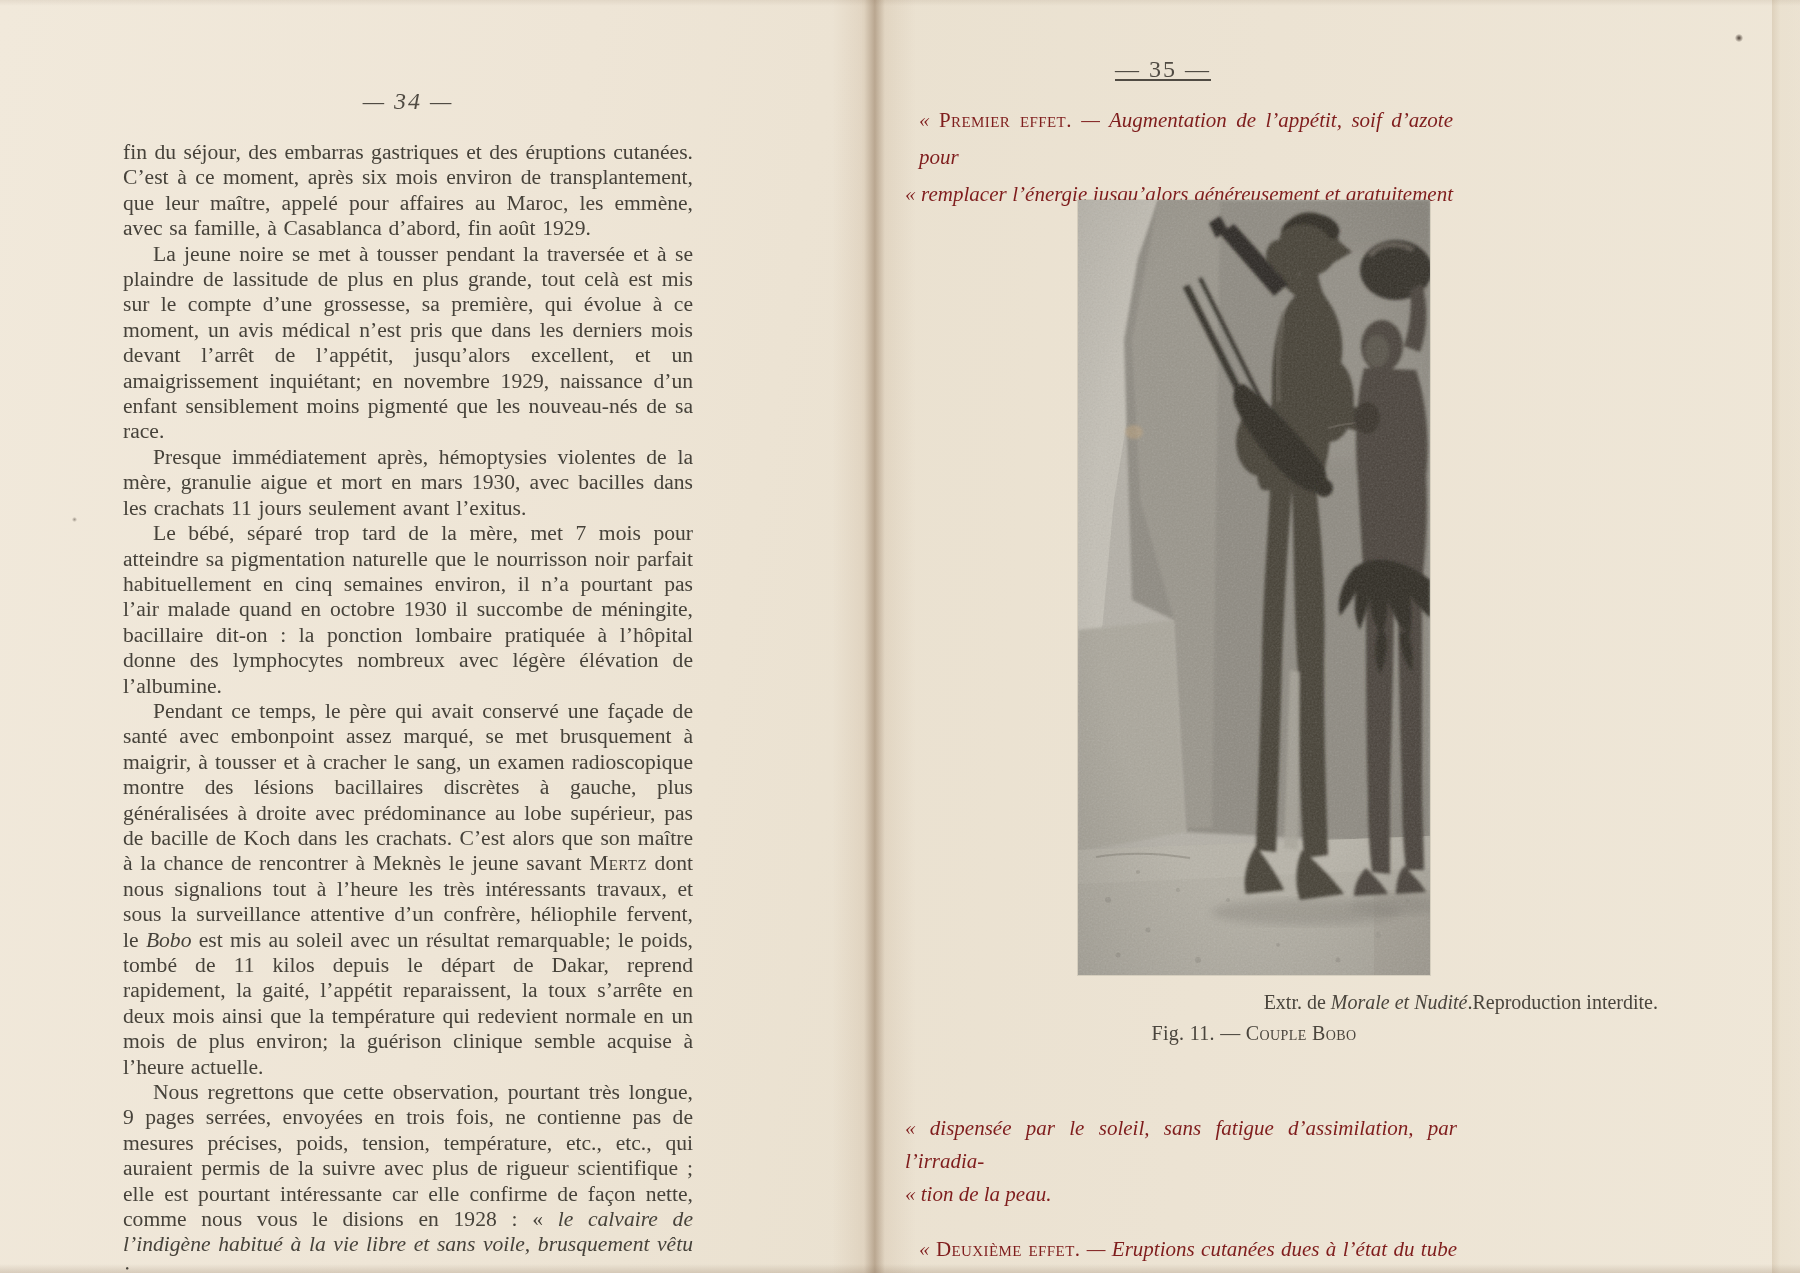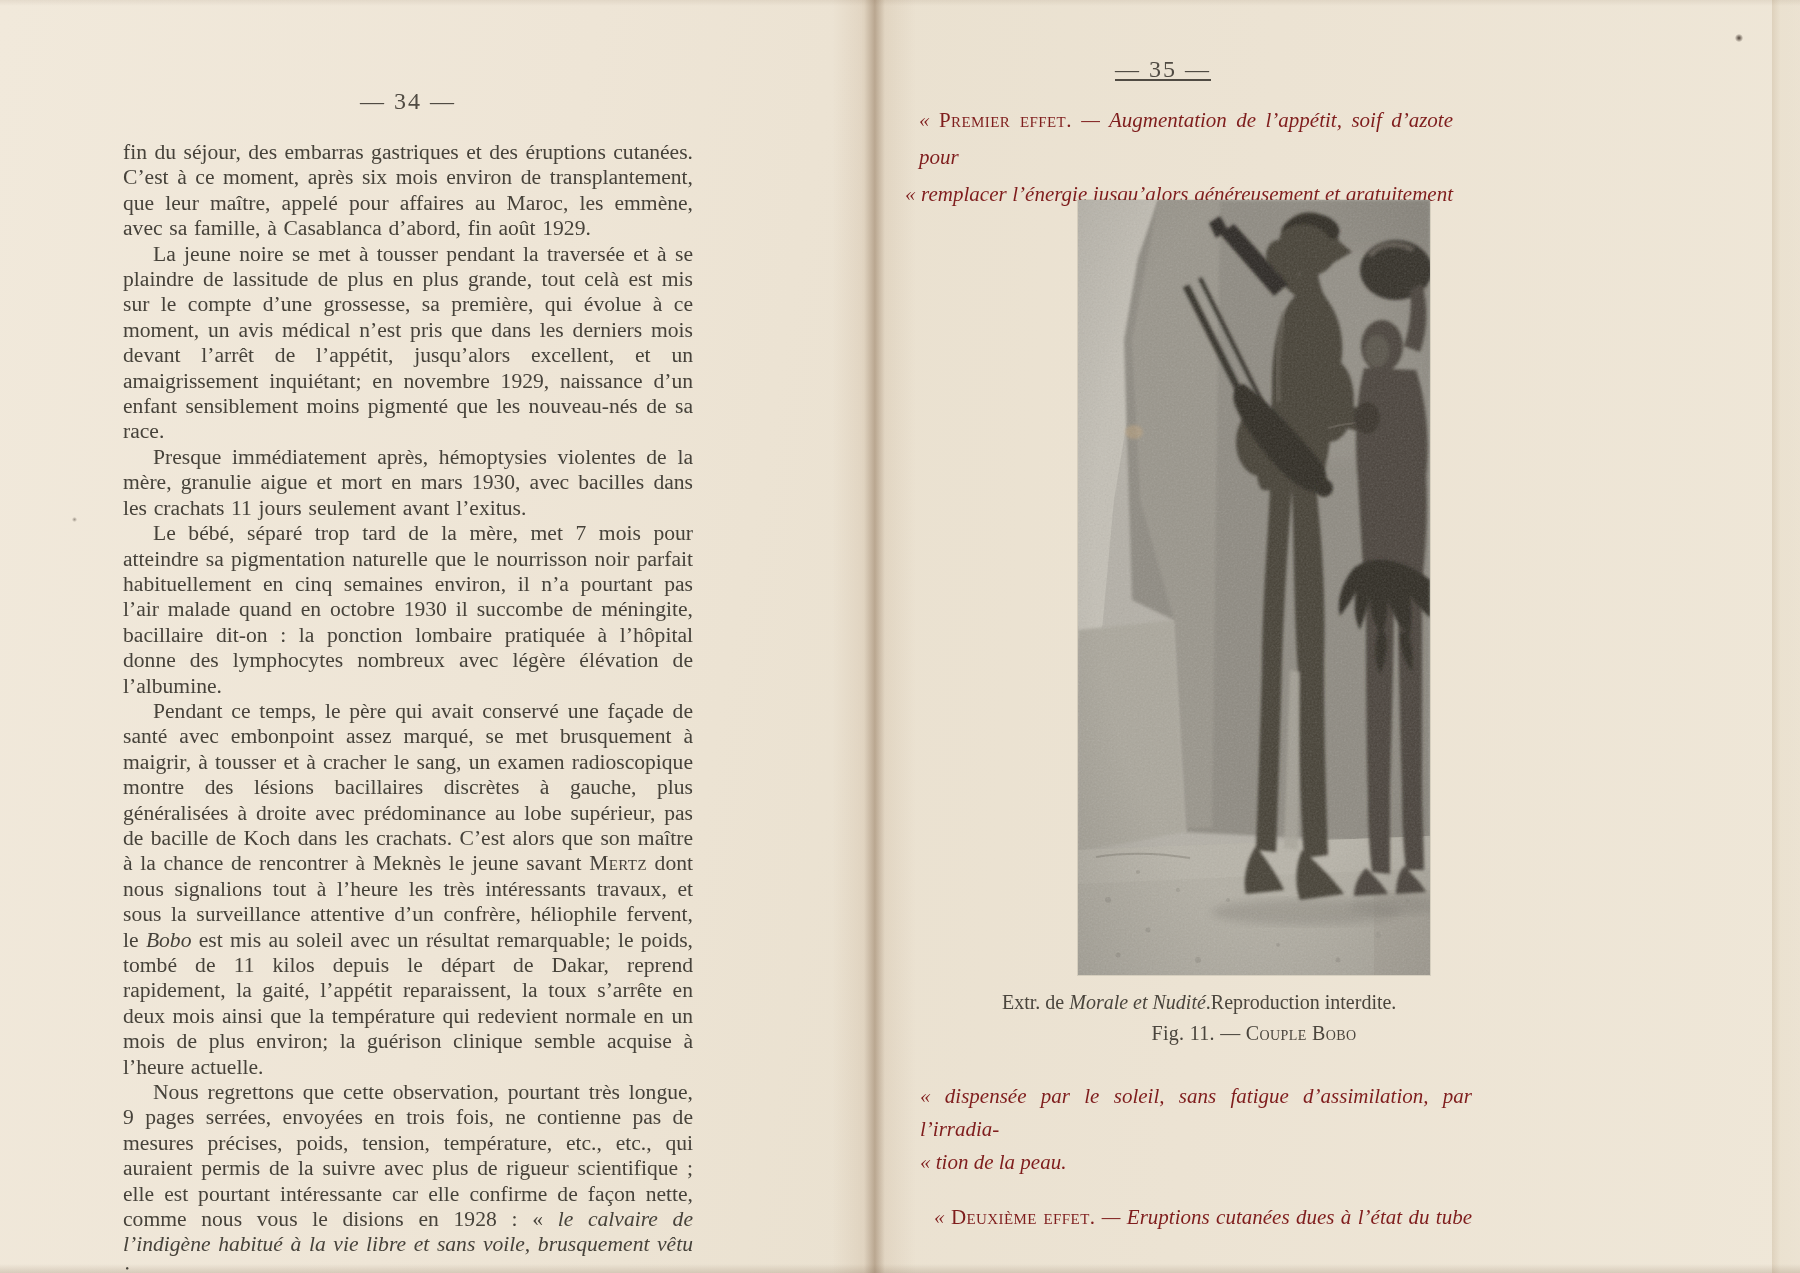--- a/index.html
+++ b/index.html
@@ -17,47 +17,47 @@
   .edge-right{position:absolute;top:0;left:1772px;width:28px;height:1273px;
     background:linear-gradient(90deg,rgba(180,155,120,.28) 0%,rgba(230,220,200,.5) 30%,rgba(226,214,194,.25) 100%);}
   .edge-bottom{position:absolute;left:0;bottom:0;width:100%;height:9px;
     background:linear-gradient(0deg,rgba(120,95,70,.20),rgba(120,95,70,0));}
   .edge-top{position:absolute;left:0;top:0;width:100%;height:6px;
     background:linear-gradient(180deg,rgba(120,95,70,.10),rgba(120,95,70,0));}
   .speck{position:absolute;border-radius:50%;}
 
   
   .pageno{position:absolute;font-size:24px;letter-spacing:2px;text-align:center;color:#504b43;}
-  .pageno-34{left:123px;top:88px;width:570px;}
+  .pageno-34{left:123px;top:88px;width:570px;font-style:italic;}
   .pageno-35{left:905px;top:56px;width:516px;text-decoration:underline;}
 
   
   .block34{position:absolute;left:123px;top:140px;width:570px;
     font-size:21.6px;line-height:25.4px;text-align:justify;hyphens:auto;
     word-spacing:.06em;color:#46423a;}
   .block34 p{margin:0;}
   .block34 p.ind{text-indent:30px;}
 
   
   .lines{position:absolute;font-style:italic;color:#7f1d1d;}
   .top35{left:905px;top:102px;width:548px;font-size:21px;line-height:37px;}
-  .bottom35{left:905px;top:1080px;width:552px;font-size:21px;line-height:33px;margin-left:15px;}
+  .bottom35{left:905px;top:1112px;width:552px;font-size:21px;line-height:33px;}
   .line{text-align:left;}
   .line.jl{text-align:justify;text-align-last:justify;}
   .line.ind2{padding-left:14px;}
   .line.gap{margin-top:22px;}
 
   .sc{font-style:normal;font-variant:small-caps;letter-spacing:.4px;}
   .i{font-style:italic;}
 
   
   .photo{position:absolute;left:1078px;top:200px;width:352px;height:775px;box-shadow:0 0 0 1px rgba(90,85,75,.15);}
   .photo svg{display:block;width:352px;height:775px;}
   .credit-row{position:absolute;left:1002px;top:991px;width:656px;display:flex;
-    justify-content:flex-start;font-size:20px;color:#4a453d;}
+    justify-content:flex-end;font-size:20px;color:#4a453d;}
   .figcap{position:absolute;left:1028px;top:1022px;width:452px;text-align:center;
     font-size:20px;letter-spacing:.3px;color:#4a453d;font-family:Liberation Serif, serif;}
 </style>
 </head>
 <body>
 
 <div class="page page-left"></div>
 <div class="page page-right"></div>
 <div class="gutter"></div>
 <div class="edge-right"></div>

